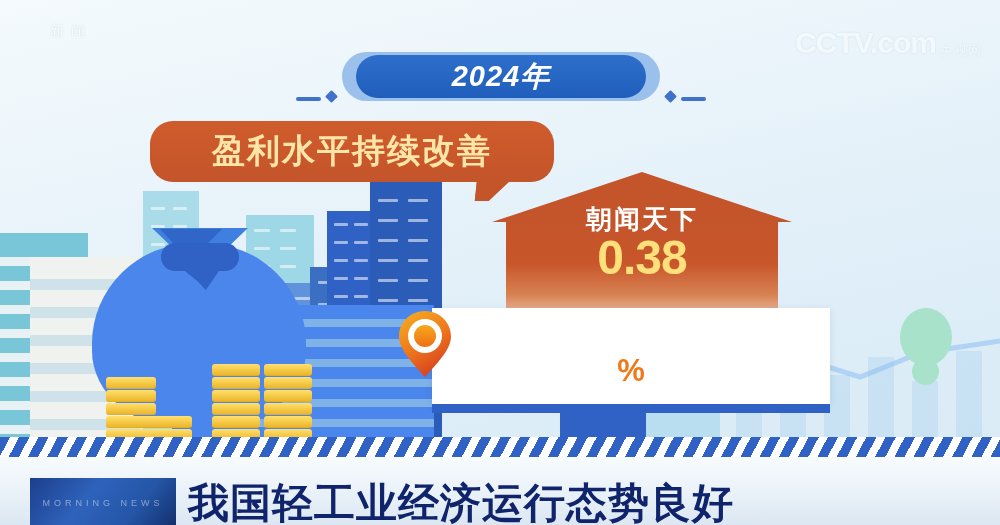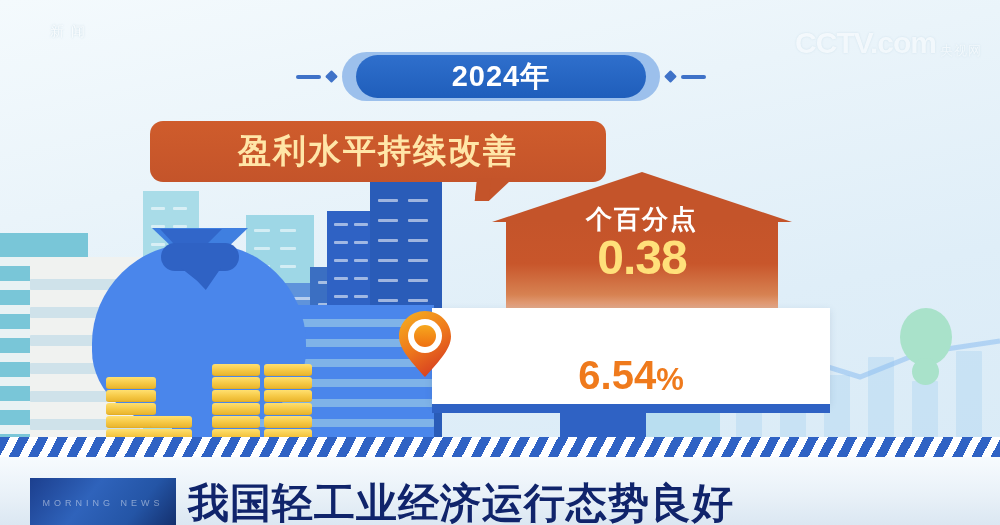--- a/index.html
+++ b/index.html
@@ -74,21 +74,21 @@
   .coin {
     position: absolute; left: 0;
     border-radius: 3px;
     background: linear-gradient(180deg,#ffe070 0%, #f6c946 55%, #eab62f 100%);
     border-bottom: 1px solid #e2ae27;
   }
 
   
   .pill-wrap {
     position: absolute; left: 296px; top: 52px;
-    display: flex; align-items: center; gap: 6px;
+    display: flex; align-items: flex-end; gap: 6px; font-style: italic;
   }
   .dash { width: 25px; height: 4px; background: #3f72c8; border-radius: 2px; }
   .diamond { width: 9px; height: 9px; background: #3f72c8; transform: rotate(45deg); border-radius: 1px; }
   .pill-outer {
     background: #9cc0ec;
     border-radius: 26px;
     padding: 0 14px;
     height: 49px;
     display: flex; align-items: center;
   }
@@ -97,23 +97,23 @@
     border-radius: 22px;
     height: 43px; min-width: 290px;
     display: flex; align-items: center; justify-content: center;
     color: #ffffff;
     font-size: 29px; font-weight: 700; letter-spacing: 1px;
   }
 
   
   .bubble {
     position: absolute; left: 150px; top: 121px;
-    width: 456px; height: 61px;
+    width: 404px; height: 61px;
     background: linear-gradient(180deg,#cf5c2c 0%, #c4542a 100%);
-    border-radius: 13px;
+    border-radius: 23px;
     display: flex; align-items: center; justify-content: center;
   }
   .bubble-text {
     color: #ffe6a8; font-size: 33px; font-weight: 700; letter-spacing: 2px;
   }
   .bubble-tail {
     position: absolute; left: 476px; top: 178px;
     width: 0; height: 0;
     border-left: 14px solid #c4542a;
     border-right: 22px solid transparent;
@@ -399,30 +399,29 @@
 
   <div class="bubble">
     <span class="bubble-text">盈利水平持续改善</span>
   </div>
   <div class="bubble-tail"></div>
 
   <div class="house">
     <div class="house-body2"></div>
     <div class="house-roof"></div>
     <div style="position:absolute;left:0;top:30px;width:300px;text-align:center;">
-      <div class="house-l1">个百分点</div>
+      <div class="house-l1">朝闻天下</div>
     </div>
     <div style="position:absolute;left:0;top:62px;width:300px;display:flex;align-items:flex-end;justify-content:center;gap:2px;">
       <span class="house-num">0.38</span>
     </div>
   </div>
 
   <div class="info-banner">
     <div style="position:absolute;left:0;top:45px;width:398px;display:flex;align-items:flex-end;justify-content:center;">
-      <span class="info-value">6.54</span>
       <span class="info-pct">%</span>
     </div>
   </div>
   <div class="info-underline"></div>
 
   <svg class="pin" viewBox="0 0 54 70">
     <defs>
       <linearGradient id="pingrad" x1="0" y1="0" x2="0.5" y2="1">
         <stop offset="0%" stop-color="#f6b320"></stop>
         <stop offset="55%" stop-color="#ef7a1c"></stop>

